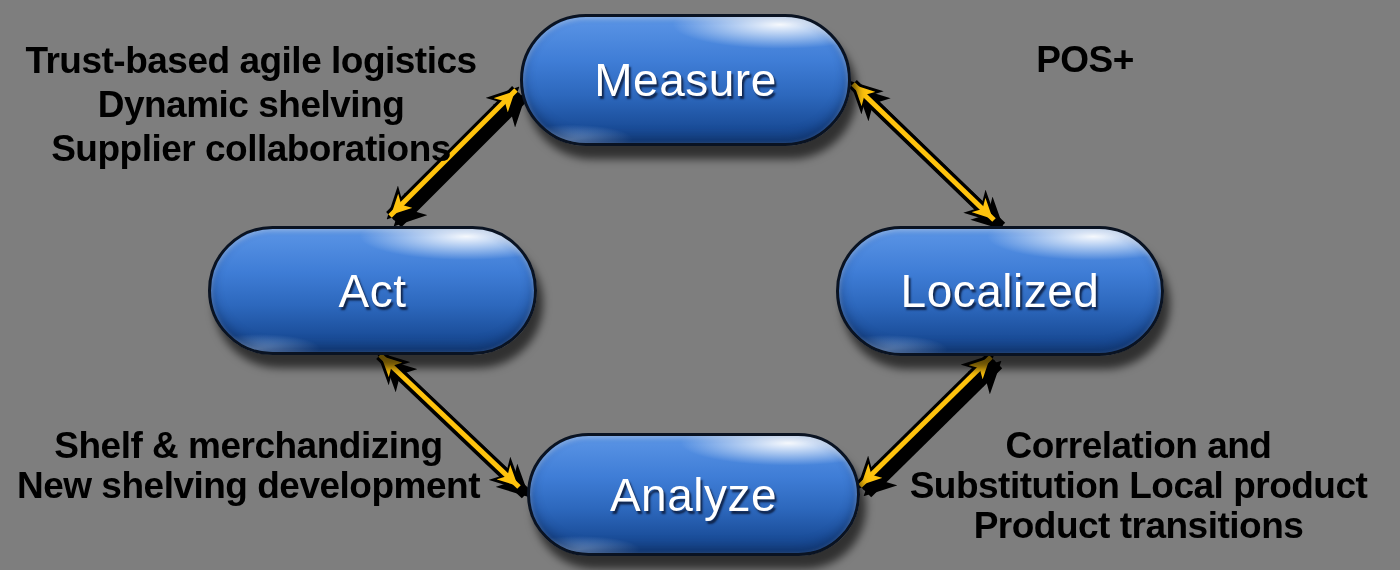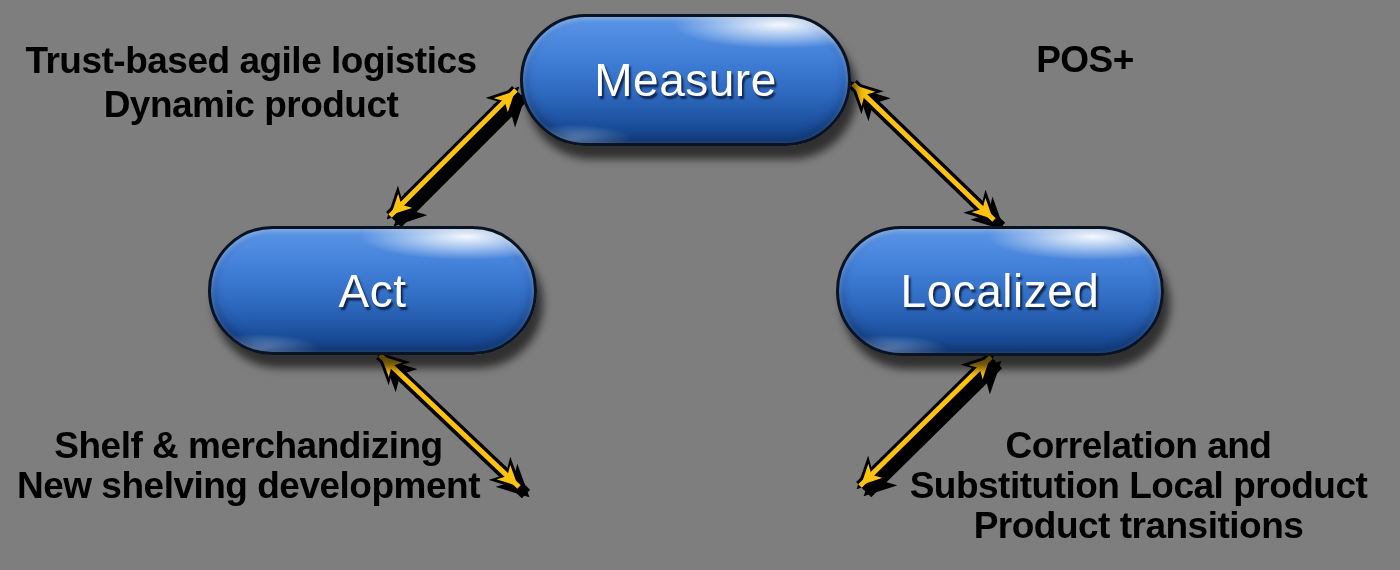--- a/index.html
+++ b/index.html
@@ -108,24 +108,28 @@
   </div>
 
   <div class="pill pill-act">
     <span class="pill-label">Act</span>
   </div>
 
   <div class="pill pill-identify">
     <span class="pill-label">Localized</span>
   </div>
 
+  <div class="pill pill-analyze">
+    <span class="pill-label">Analyze</span>
+  </div>
 
   <div class="ann ann-top-left">
     <span class="line">Trust-based agile logistics</span>
-    <span class="line">Dynamic product</span>
+    <span class="line">Dynamic shelving</span>
+    <span class="line">Supplier collaborations</span>
   </div>
 
   <div class="ann ann-top-right">
     <span class="line">POS+</span>
   </div>
 
   <div class="ann ann-bottom-left">
     <span class="line">Shelf &amp; merchandizing</span>
     <span class="line">New shelving development</span>
   </div>

